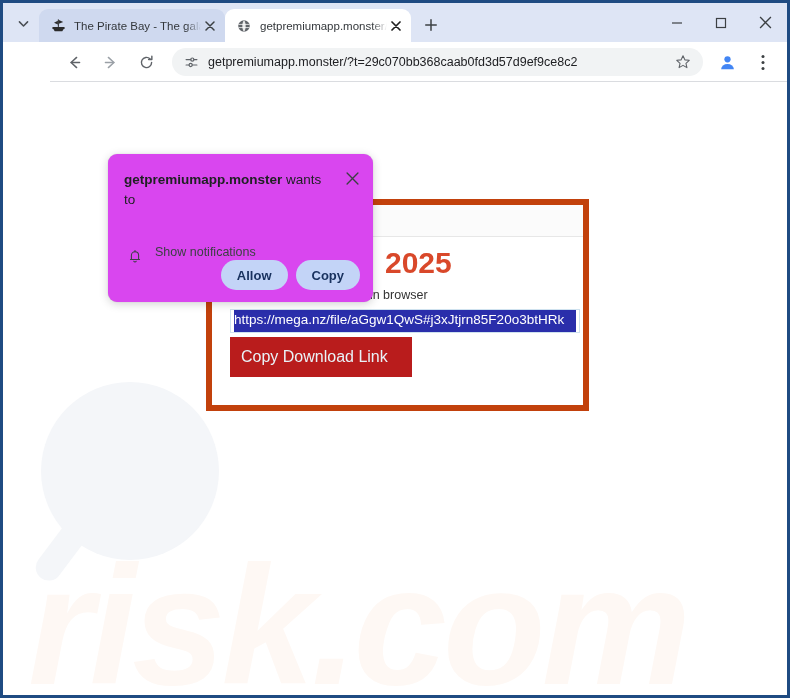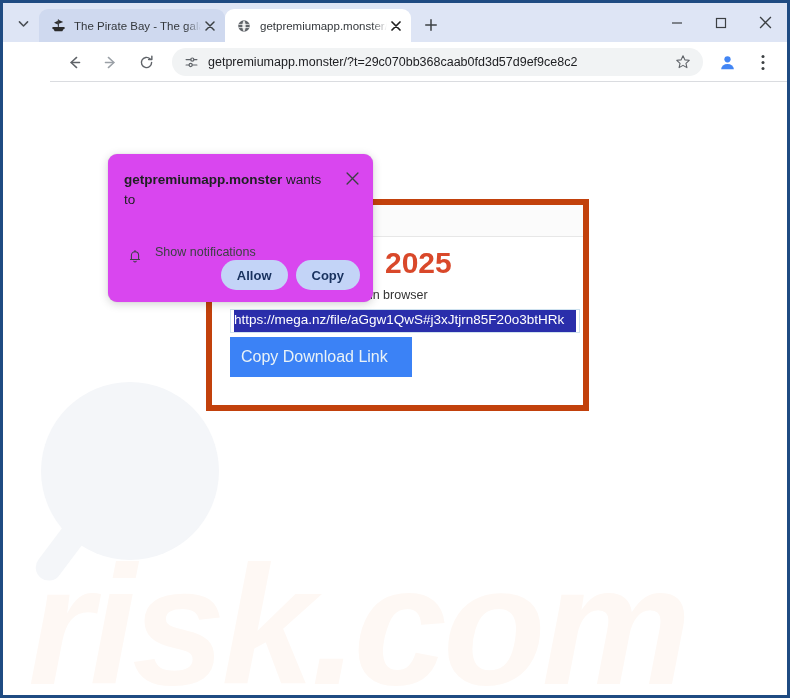--- a/index.html
+++ b/index.html
@@ -267,21 +267,21 @@
     padding: 2px 0 3px 0;
     line-height: 1.35;
     overflow: hidden;
     display: block;
     width: 100%;
   }
   .copy-btn {
     margin-top: 4px;
     width: 182px;
     height: 40px;
-    background: #3b82f6;
+    background: #b91c1c;
     color: #e9f2f7;
     border: none;
     font-size: 16px;
     font-family: "Liberation Sans", sans-serif;
     text-align: left;
     padding-left: 11px;
     cursor: pointer;
   }
 
   

